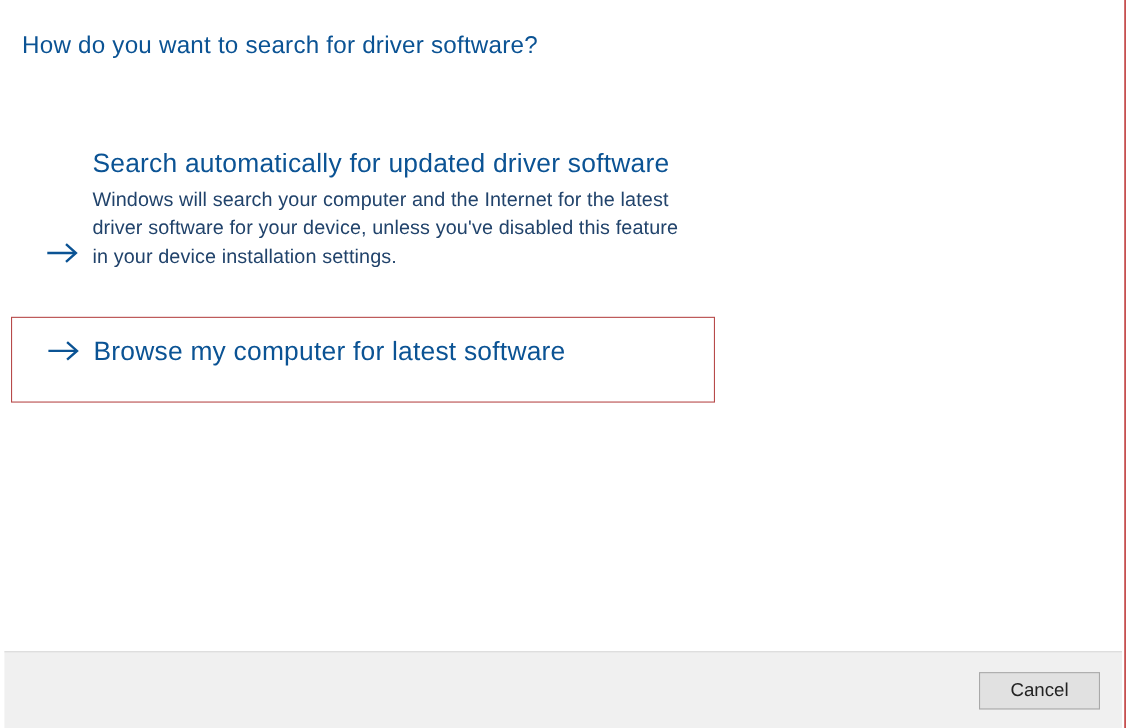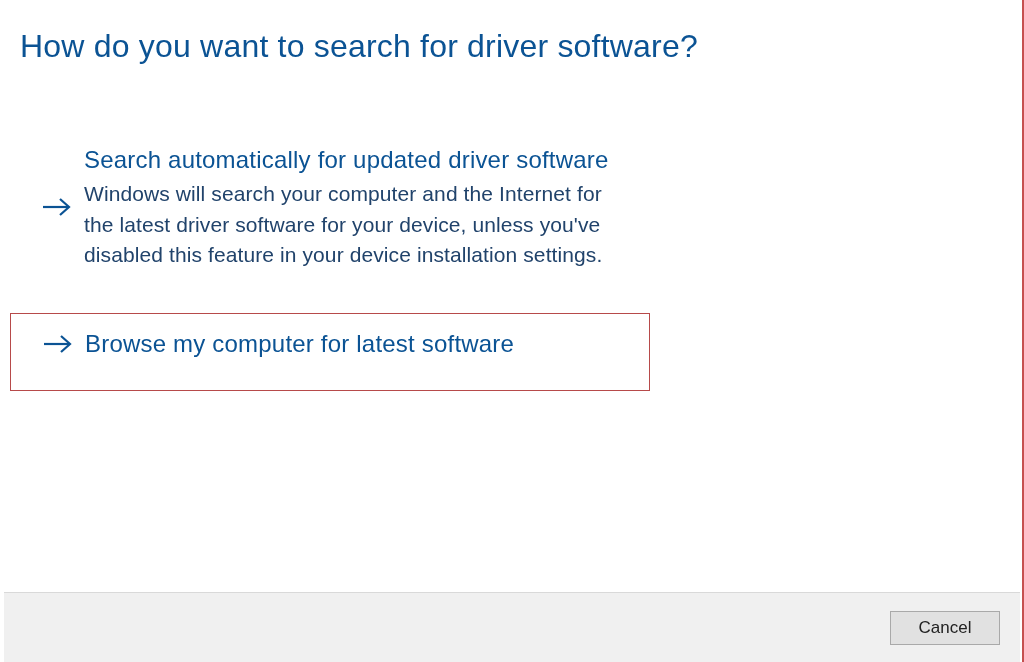--- a/index.html
+++ b/index.html
@@ -19,39 +19,39 @@
       width: 1024px;
       height: 662px;
       border-right: 2px solid #c65050;
       position: relative;
     }
     .content-area {
       padding: 28px 20px 0 20px;
       height: 592px;
     }
     .page-title {
-      font-size: 32px;
+      font-size: 22px;
       font-weight: 400;
       color: #0b5394;
       letter-spacing: 0.2px;
       margin-bottom: 65px;
     }
     .option-block {
       padding: 14px 20px 14px 32px;
       margin-bottom: 28px;
       margin-left: -10px;
       width: 640px;
     }
     .option-block.highlight {
       border: 1.5px solid #b74a4a;
       padding: 14px 20px 30px 32px;
     }
     .option-row {
       display: flex;
-      align-items: center;
+      align-items: flex-end;
       gap: 12px;
     }
     .arrow-wrap {
       flex: 0 0 auto;
       display: flex;
       align-items: center;
       height: 32px;
     }
     .arrow-icon {
       width: 30px;
@@ -65,21 +65,21 @@
       flex: 1 1 auto;
     }
     .option-title {
       font-size: 24px;
       font-weight: 400;
       color: #0b5394;
       line-height: 1.3;
       letter-spacing: 0.2px;
     }
     .option-desc {
-      font-size: 21px;
+      font-size: 18px;
       font-weight: 400;
       color: #21436b;
       line-height: 1.45;
       margin-top: 4px;
       max-width: 760px;
       letter-spacing: 0.1px;
     }
     .footer-bar {
       position: absolute;
       left: 4px;

